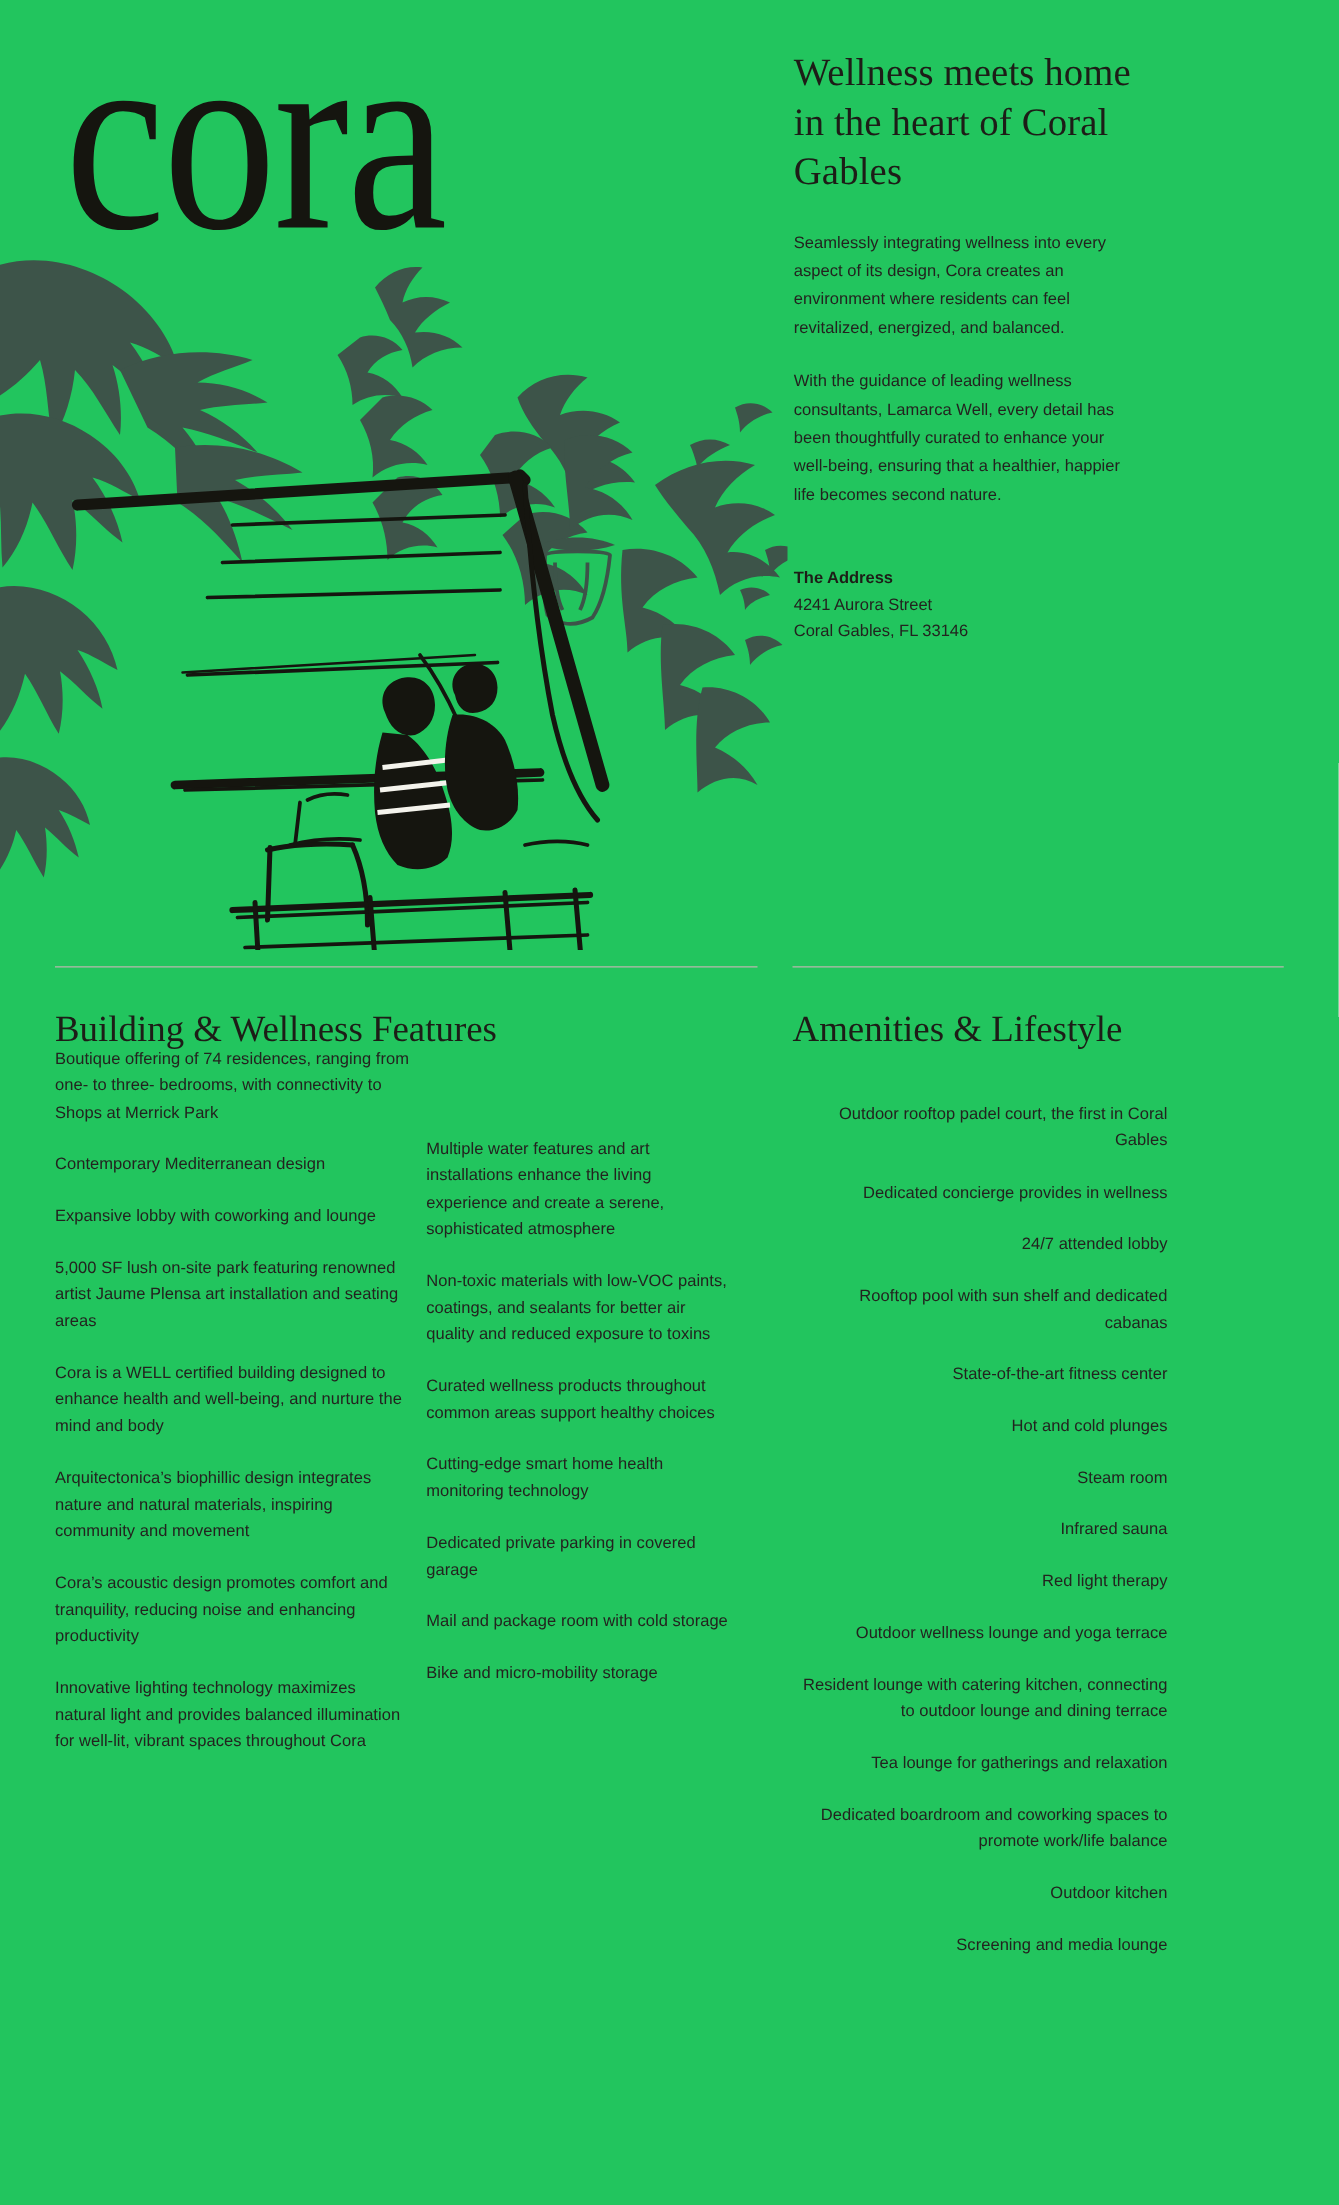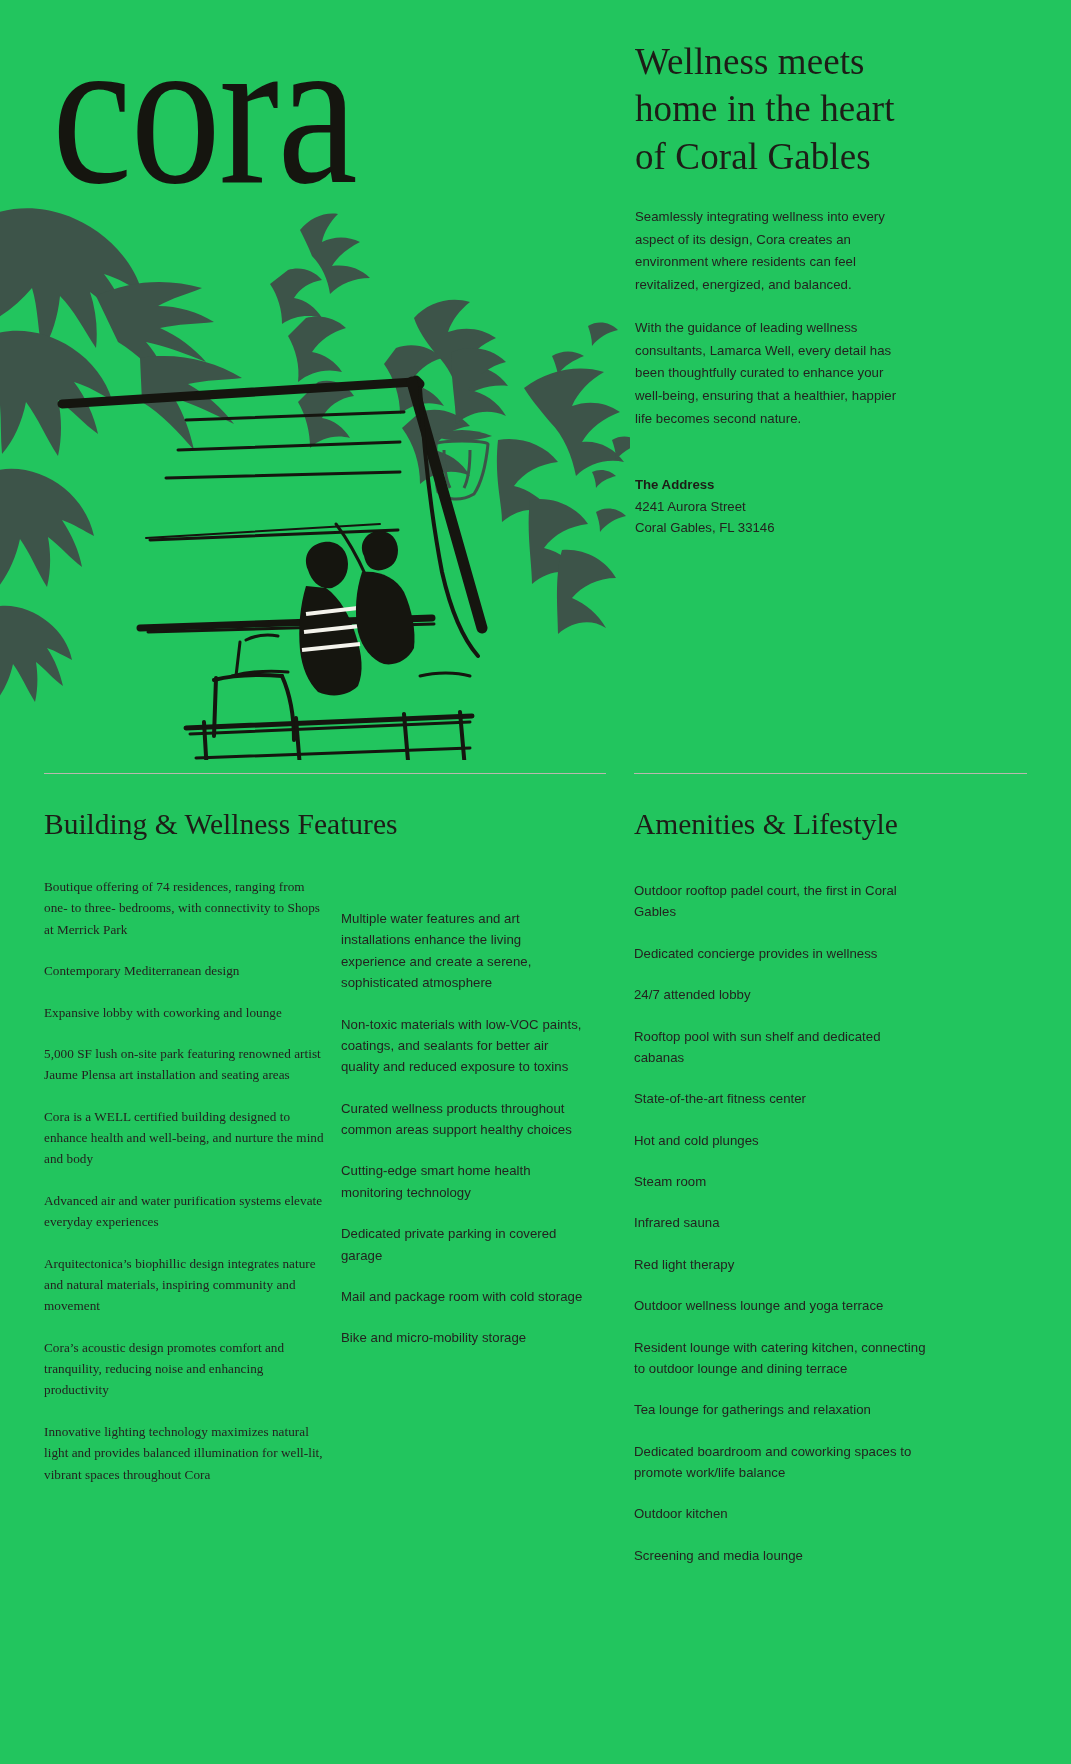--- a/index.html
+++ b/index.html
@@ -47,21 +47,21 @@
   
   .intro {
     position: absolute;
     left: 635px;
     top: 38px;
     width: 272px;
     z-index: 4;
   }
   .intro-title {
     font-family: "Liberation Serif", serif;
-    font-size: 37px;
+    font-size: 31px;
     line-height: 1.28;
     font-weight: 400;
     letter-spacing: 0.1px;
     color: #1d1d17;
     margin: 0 0 26px 0;
   }
   .intro-para {
     font-size: 13.2px;
     line-height: 1.72;
     letter-spacing: 0.05px;
@@ -100,37 +100,38 @@
     color: #1d1d17;
     z-index: 3;
   }
   .heading-building  { left: 44px;  top: 783px; width: 400px; }
   .heading-amenities { left: 634px; top: 783px; width: 330px; }
 
   .feat-col {
     position: absolute;
     z-index: 3;
   }
-  .feat-col-1 { left: 44px;  top: 876px; width: 284px; font-family: Liberation Serif, serif; }
+  .feat-col-1 { left: 44px;  top: 836px; width: 284px; }
   .feat-col-2 { left: 341px; top: 908px; width: 243px; }
   .amen-col   { left: 634px; top: 880px; width: 300px; }
 
   .feat-item {
     font-size: 13.2px;
     line-height: 1.62;
     letter-spacing: 0.04px;
     color: #23231f;
     margin-bottom: 20px;
   }
   .amen-item {
     font-size: 13.2px;
     line-height: 1.62;
     letter-spacing: 0.04px;
     color: #23231f;
     margin-bottom: 20px;
+    text-align: right;
   }
 </style>
 </head>
 <body>
 
 <div class="page">
 
   <div class="wordmark">cora</div>
 
   <div class="illustration">
@@ -231,21 +232,20 @@
 
   <h2 class="section-heading heading-building">Building &amp; Wellness Features</h2>
   <h2 class="section-heading heading-amenities">Amenities &amp; Lifestyle</h2>
 
   <div class="feat-col feat-col-1">
       <div class="feat-item">Boutique offering of 74 residences, ranging from one- to three- bedrooms, with connectivity to Shops at Merrick Park</div>
       <div class="feat-item">Contemporary Mediterranean design</div>
       <div class="feat-item">Expansive lobby with coworking and lounge</div>
       <div class="feat-item">5,000 SF lush on-site park featuring renowned artist Jaume Plensa art installation and seating areas</div>
       <div class="feat-item">Cora is a WELL certified building designed to enhance health and well-being, and nurture the mind and body</div>
-      <div class="feat-item">Advanced air and water purification systems elevate everyday experiences</div>
       <div class="feat-item">Arquitectonica’s biophillic design integrates nature and natural materials, inspiring community and movement</div>
       <div class="feat-item">Cora’s acoustic design promotes comfort and tranquility, reducing noise and enhancing productivity</div>
       <div class="feat-item">Innovative lighting technology maximizes natural light and provides balanced illumination for well-lit, vibrant spaces throughout Cora</div>
     </div>
   <div class="feat-col feat-col-2">
       <div class="feat-item">Multiple water features and art installations enhance the living experience and create a serene, sophisticated atmosphere</div>
       <div class="feat-item">Non-toxic materials with low-VOC paints, coatings, and sealants for better air quality and reduced exposure to toxins</div>
       <div class="feat-item">Curated wellness products throughout common areas support healthy choices</div>
       <div class="feat-item">Cutting-edge smart home health monitoring technology</div>
       <div class="feat-item">Dedicated private parking in covered garage</div>

